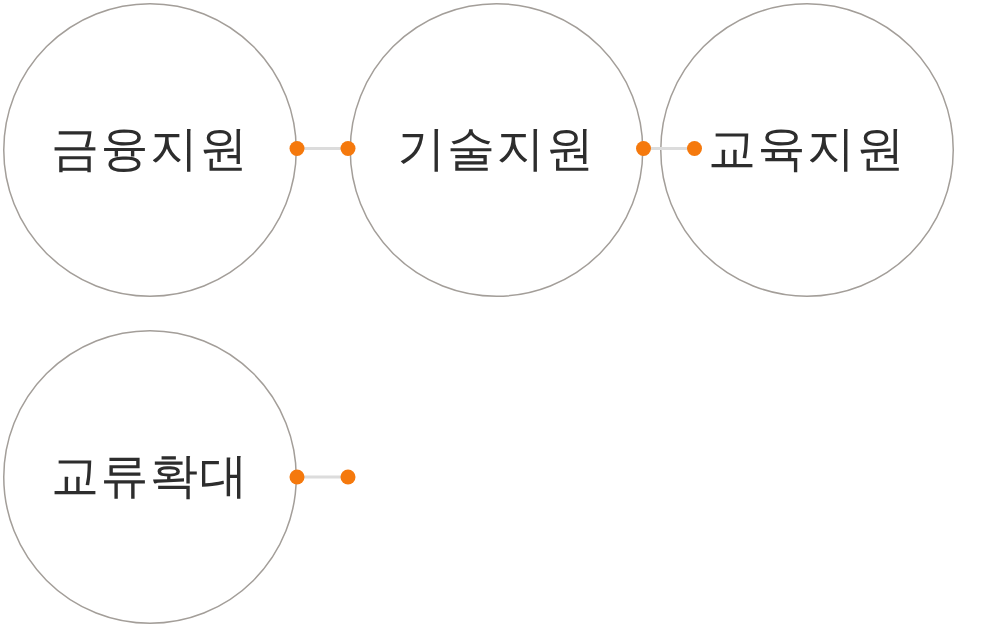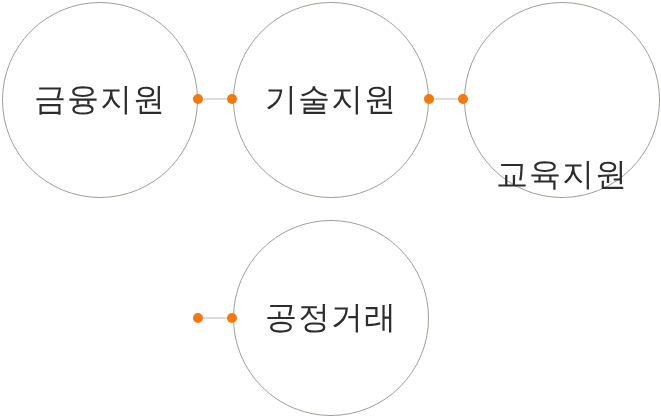--- a/index.html
+++ b/index.html
@@ -45,21 +45,21 @@
     position:absolute;
     width:10px;height:10px;top:0;
     border-radius:50%;
     background:var(--dot);
   }
   .connector .dot.left{left:0;}
   .connector .dot.right{right:0;}
   
   #node-0{left:2px;top:2px;}
   #node-1{left:233px;top:2px;}
-  #node-2{left:464px;top:2px;align-items:flex-end;}
+  #node-2{left:440px;top:2px;}
   #node-3{left:2px;top:220px;}
   #node-4{left:233px;top:220px;}
   #connector-0{left:193px;top:94px;}
   #connector-1{left:424px;top:94px;}
   #connector-2{left:193px;top:313px;}
 </style>
 </head>
 <body>
 
 <div class="canvas">
@@ -69,24 +69,24 @@
   </div>
 
   <div class="node" id="node-1">
     <span class="node-label">기술지원</span>
   </div>
 
   <div class="node" id="node-2">
     <span class="node-label">교육지원</span>
   </div>
 
+  <div class="node" id="node-3">
+    <span class="node-label">교류확대</span>
+  </div>
 
-  <div class="node" id="node-4">
-    <span class="node-label">공정거래</span>
-  </div>
 
   <div class="connector" id="connector-0">
     <span class="link-line"></span>
     <span class="dot left"></span>
     <span class="dot right"></span>
   </div>
 
   <div class="connector" id="connector-1">
     <span class="link-line"></span>
     <span class="dot left"></span>

